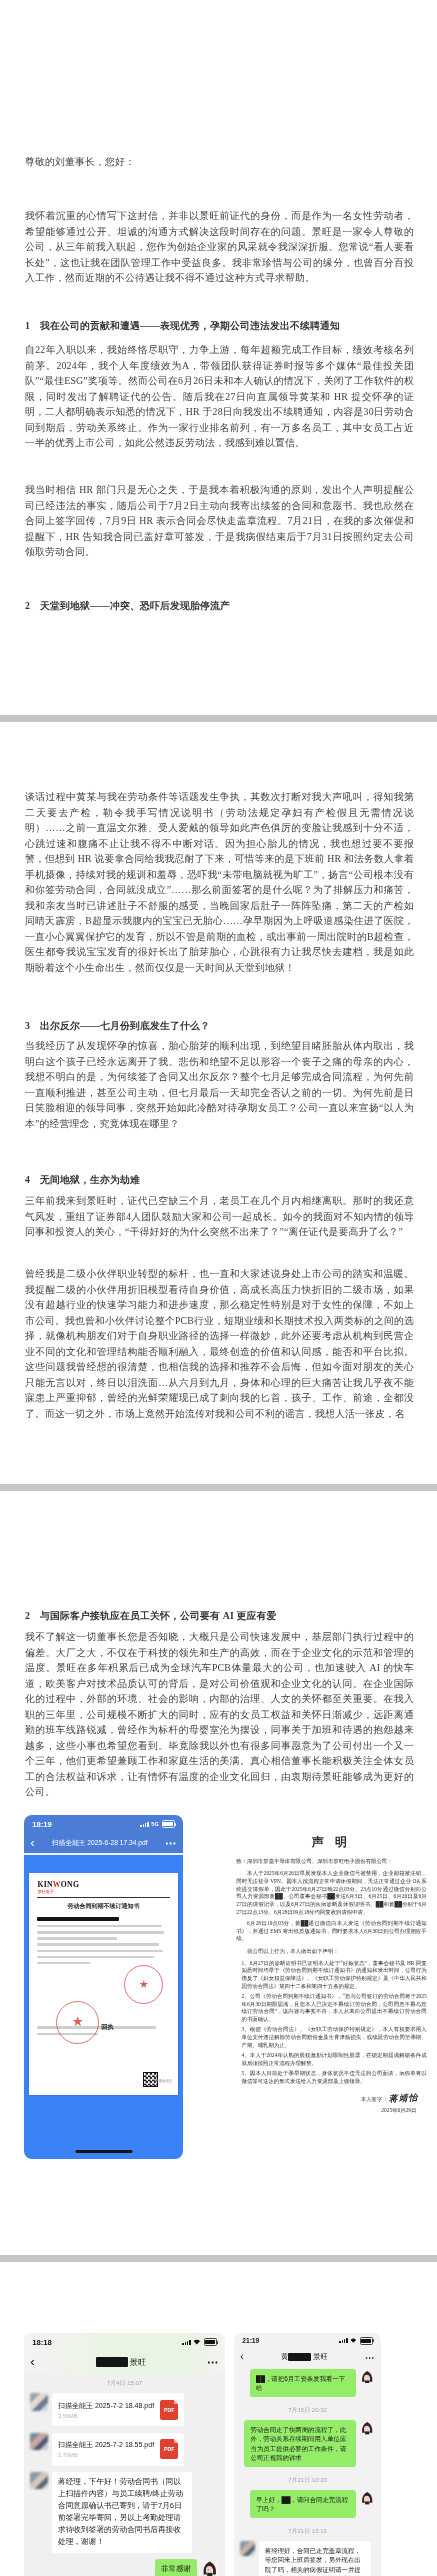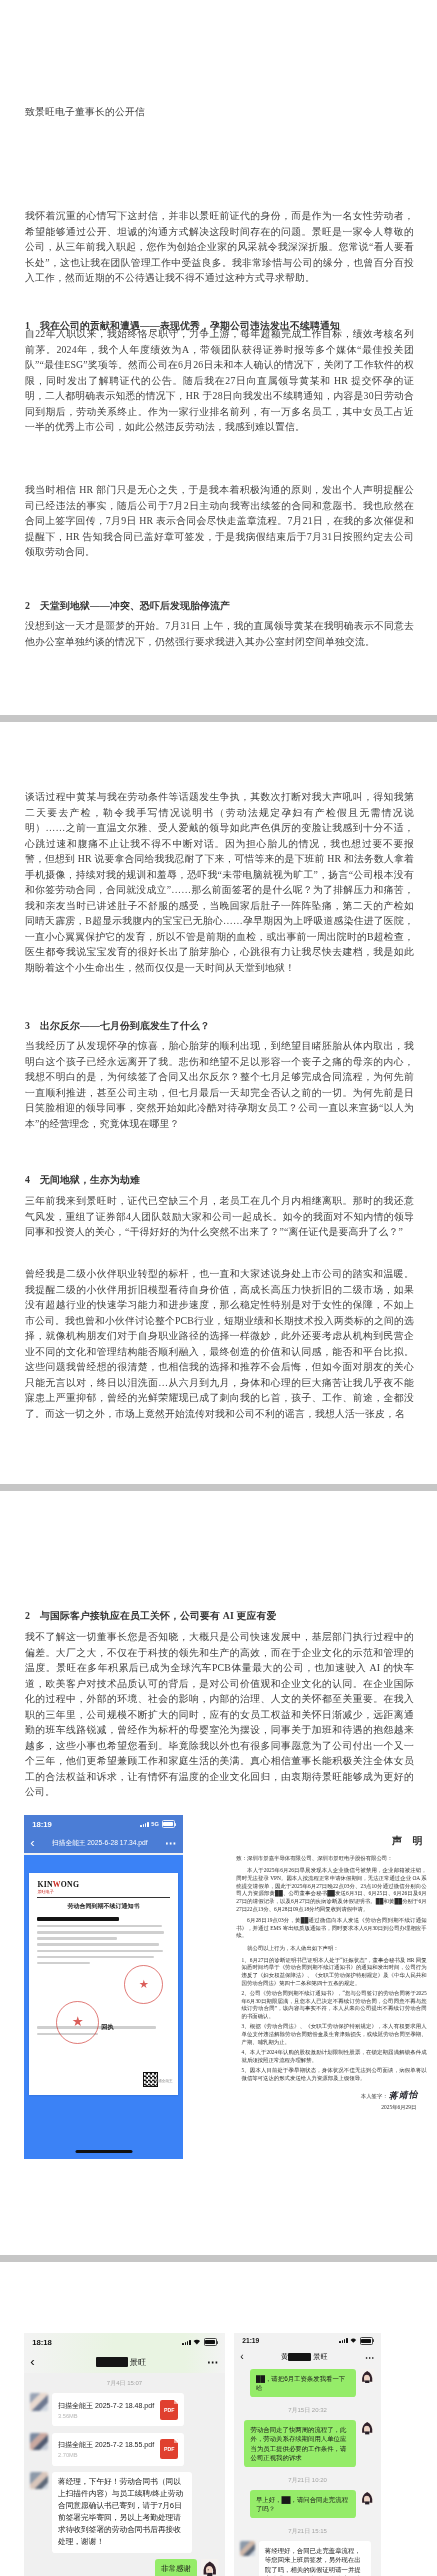--- a/index.html
+++ b/index.html
@@ -7,21 +7,21 @@
         font-family:"Liberation Serif",serif;}
   
   .t{position:absolute;left:25px;width:389px;font-size:9.8px;line-height:15.5px;
      color:#3d3d3d;text-align:justify;letter-spacing:0.2px;}
   .hd{font-weight:600;color:#353535;text-align:left;}
   .title{position:absolute;left:25px;top:20.6px;width:392px;font-size:13px;line-height:24px;
      font-weight:700;color:#b23b34;margin:0;text-align:left;}
   .pagebreak{position:absolute;left:0;width:437px;height:6.7px;background:#c6c6c6;}
   
   .shot{position:absolute;font-family:"Liberation Sans",sans-serif;color:#222;background:#f2f2f2;
-        border-radius:0;overflow:hidden;}
+        border-radius:8px;overflow:hidden;}
   .sbar{height:18.5px;display:flex;align-items:center;padding:0 8.2px;font-size:7.7px;font-weight:700;color:#111;}
   .sicons{margin-left:auto;display:flex;align-items:center;gap:2.6px;}
   .sig{display:flex;align-items:flex-end;gap:0.8px;}
   .sig i{display:block;width:1.5px;background:#111;border-radius:0.5px;}
   .wifi{display:block;}
   .batt{width:11.3px;height:5.7px;border:0.8px solid #444;border-radius:1.5px;position:relative;}
   .batt i{position:absolute;inset:0.8px;background:#111;border-radius:0.8px;}
   .batt:after{content:"";position:absolute;right:-2.1px;top:1.5px;width:1px;height:2.6px;background:#444;border-radius:0.5px;}
   .navbar{height:21.6px;display:flex;align-items:center;padding:0 6.2px;position:relative;}
   .back{font-size:13.4px;line-height:10.3px;color:#111;font-weight:400;}
@@ -62,43 +62,42 @@
   .blk{height:4.6px;background:#141414;border-radius:1px;margin:3.6px 0;}
   .stamp{position:absolute;border:1.5px solid rgba(205,40,35,.62);border-radius:50%;
          display:flex;align-items:center;justify-content:center;color:rgba(205,40,35,.75);}
   .receipt{position:absolute;font-size:6.2px;font-weight:800;color:#222;}
   .qr{position:absolute;width:13.4px;height:13.4px;
       background:repeating-conic-gradient(#111 0 25%,#fff 0 50%) 0 0/4.1px 4.1px;outline:0.5px solid #111;}
   .qrlbl{position:absolute;font-size:3.6px;color:#888;}
   
   .statement{position:absolute;left:227px;top:1826px;width:209px;height:417px;background:#fff;
              font-family:"Liberation Serif",serif;color:#2e2e2e;padding:7.2px 9.3px;box-sizing:border-box;}
-  .sttl{text-align:right;font-size:10px;font-weight:700;letter-spacing:4.1px;margin:1px 0 7.2px;}
+  .sttl{text-align:center;font-size:12px;font-weight:700;letter-spacing:4.1px;margin:1px 0 7.2px;}
   .sto{font-size:5.4px;line-height:7.7px;margin-bottom:4.1px;}
   .sp{font-size:5.4px;line-height:7.7px;text-align:justify;margin:0 0 3.6px;text-indent:10.8px;}
   .sitem{font-size:5.4px;line-height:7.7px;text-align:justify;margin:0 0 2.6px 5.2px;}
   .ssig{margin-top:7.2px;text-align:right;font-size:5.4px;padding-right:8.2px;}
   .ssig .hand{font-size:8.8px;font-style:italic;font-weight:600;letter-spacing:1px;color:#2b2b33;
               display:inline-block;transform:rotate(-3deg);}
   .sdate{text-align:right;font-size:5.4px;padding-right:10.3px;margin-top:2.1px;}
 </style>
 </head>
 <body>
 
 <div id="page">
 
-  <div class="t" style="top:104px">致景旺电子董事长的公开信</div>
+  <div class="t" style="top:154px">尊敬的刘董事长，您好：</div>
   <div class="t" style="top:208px">我怀着沉重的心情写下这封信，并非以景旺前证代的身份，而是作为一名女性劳动者，希望能够通过公开、坦诚的沟通方式解决这段时间存在的问题。景旺是一家令人尊敬的公司，从三年前我入职起，您作为创始企业家的风采就令我深深折服。您常说“看人要看长处”，这也让我在团队管理工作中受益良多。我非常珍惜与公司的缘分，也曾百分百投入工作，然而近期的不公待遇让我不得不通过这种方式寻求帮助。</div>
 
   <div class="t hd" style="top:318px">1　我在公司的贡献和遭遇——表现优秀，孕期公司违法发出不续聘通知</div>
-  <div class="t" style="top:326px">自22年入职以来，我始终恪尽职守，力争上游，每年超额完成工作目标，绩效考核名列前茅。2024年，我个人年度绩效为A，带领团队获得证券时报等多个媒体“最佳投关团队”“最佳ESG”奖项等。然而公司在6月26日未和本人确认的情况下，关闭了工作软件的权限，同时发出了解聘证代的公告。随后我在27日向直属领导黄某和 HR 提交怀孕的证明，二人都明确表示知悉的情况下，HR 于28日向我发出不续聘通知，内容是30日劳动合同到期后，劳动关系终止。作为一家行业排名前列，有一万多名员工，其中女员工占近一半的优秀上市公司，如此公然违反劳动法，我感到难以置信。</div>
+  <div class="t" style="top:342px">自22年入职以来，我始终恪尽职守，力争上游，每年超额完成工作目标，绩效考核名列前茅。2024年，我个人年度绩效为A，带领团队获得证券时报等多个媒体“最佳投关团队”“最佳ESG”奖项等。然而公司在6月26日未和本人确认的情况下，关闭了工作软件的权限，同时发出了解聘证代的公告。随后我在27日向直属领导黄某和 HR 提交怀孕的证明，二人都明确表示知悉的情况下，HR 于28日向我发出不续聘通知，内容是30日劳动合同到期后，劳动关系终止。作为一家行业排名前列，有一万多名员工，其中女员工占近一半的优秀上市公司，如此公然违反劳动法，我感到难以置信。</div>
   <div class="t" style="top:482px">我当时相信 HR 部门只是无心之失，于是我本着积极沟通的原则，发出个人声明提醒公司已经违法的事实，随后公司于7月2日主动向我寄出续签的合同和意愿书。我也欣然在合同上签字回传，7月9日 HR 表示合同会尽快走盖章流程。7月21日，在我的多次催促和提醒下，HR 告知我合同已盖好章可签发，于是我病假结束后于7月31日按照约定去公司领取劳动合同。</div>
 
   <div class="t hd" style="top:598px">2　天堂到地狱——冲突、恐吓后发现胎停流产</div>
-  <div class="t" style="top:618px">没想到这一天才是噩梦的开始。7月31日 上午，我的直属领导黄某在我明确表示不同意去他办公室单独约谈的情况下，仍然强行要求我进入其办公室封闭空间单独交流。</div>
 
   <div class="pagebreak" style="top:715px"></div>
 
   <div class="t" style="top:789px">谈话过程中黄某与我在劳动条件等话题发生争执，其数次打断对我大声吼叫，得知我第二天要去产检，勒令我手写情况说明书（劳动法规定孕妇有产检假且无需情况说明）……之前一直温文尔雅、受人爱戴的领导如此声色俱厉的变脸让我感到十分不适，心跳过速和腹痛不止让我不得不中断对话。因为担心胎儿的情况，我也想过要不要报警，但想到 HR 说要拿合同给我我忍耐了下来，可惜等来的是下班前 HR 和法务数人拿着手机摄像，持续对我的规训和羞辱，恐吓我“未带电脑就视为旷工”，扬言“公司根本没有和你签劳动合同，合同就没成立”……那么前面签署的是什么呢？为了排解压力和痛苦，我和亲友当时已讲述肚子不舒服的感受，当晚回家后肚子一阵阵坠痛，第二天的产检如同晴天霹雳，B超显示我腹内的宝宝已无胎心……孕早期因为上呼吸道感染住进了医院，一直小心翼翼保护它的发育，所以不管是前期的血检，或出事前一周出院时的B超检查，医生都夸我说宝宝发育的很好长出了胎芽胎心，心跳很有力让我尽快去建档，我是如此期盼着这个小生命出生，然而仅仅是一天时间从天堂到地狱！</div>
   <div class="t hd" style="top:1018px">3　出尔反尔——七月份到底发生了什么？</div>
   <div class="t" style="top:1038px">当我经历了从发现怀孕的惊喜，胎心胎芽的顺利出现，到绝望目睹胚胎从体内取出，我明白这个孩子已经永远离开了我。悲伤和绝望不足以形容一个丧子之痛的母亲的内心，我想不明白的是，为何续签了合同又出尔反尔？整个七月足够完成合同流程，为何先前一直顺利推进，甚至公司主动，但七月最后一天却完全否认之前的一切。为何先前是日日笑脸相迎的领导同事，突然开始如此冷酷对待孕期女员工？公司一直以来宣扬“以人为本”的经营理念，究竟体现在哪里？</div>
   <div class="t hd" style="top:1172px">4　无间地狱，生亦为劫难</div>
   <div class="t" style="top:1193px">三年前我来到景旺时，证代已空缺三个月，老员工在几个月内相继离职。那时的我还意气风发，重组了证券部4人团队鼓励大家和公司一起成长。如今的我面对不知内情的领导同事和投资人的关心，“干得好好的为什么突然不出来了？”“离任证代是要高升了么？”</div>
   <div class="t" style="top:1266px">曾经我是二级小伙伴职业转型的标杆，也一直和大家述说身处上市公司的踏实和温暖。我提醒二级的小伙伴用折旧模型看待自身价值，高成长高压力快折旧的二级市场，如果没有超越行业的快速学习能力和进步速度，那么稳定性特别是对于女性的保障，不如上市公司。我也曾和小伙伴讨论整个PCB行业，短期业绩和长期技术投入两类标的之间的选择，就像机构朋友们对于自身职业路径的选择一样微妙，此外还要考虑从机构到民营企业不同的文化和管理结构能否顺利融入，最终创造的价值和认同感，能否和平台比拟。这些问题我曾经想的很清楚，也相信我的选择和推荐不会后悔，但如今面对朋友的关心只能无言以对，终日以泪洗面…从六月到九月，身体和心理的巨大痛苦让我几乎夜不能寐患上严重抑郁，曾经的光鲜荣耀现已成了刺向我的匕首，孩子、工作、前途，全都没了。而这一切之外，市场上竟然开始流传对我和公司不利的谣言，我想人活一张皮，名</div>
 

